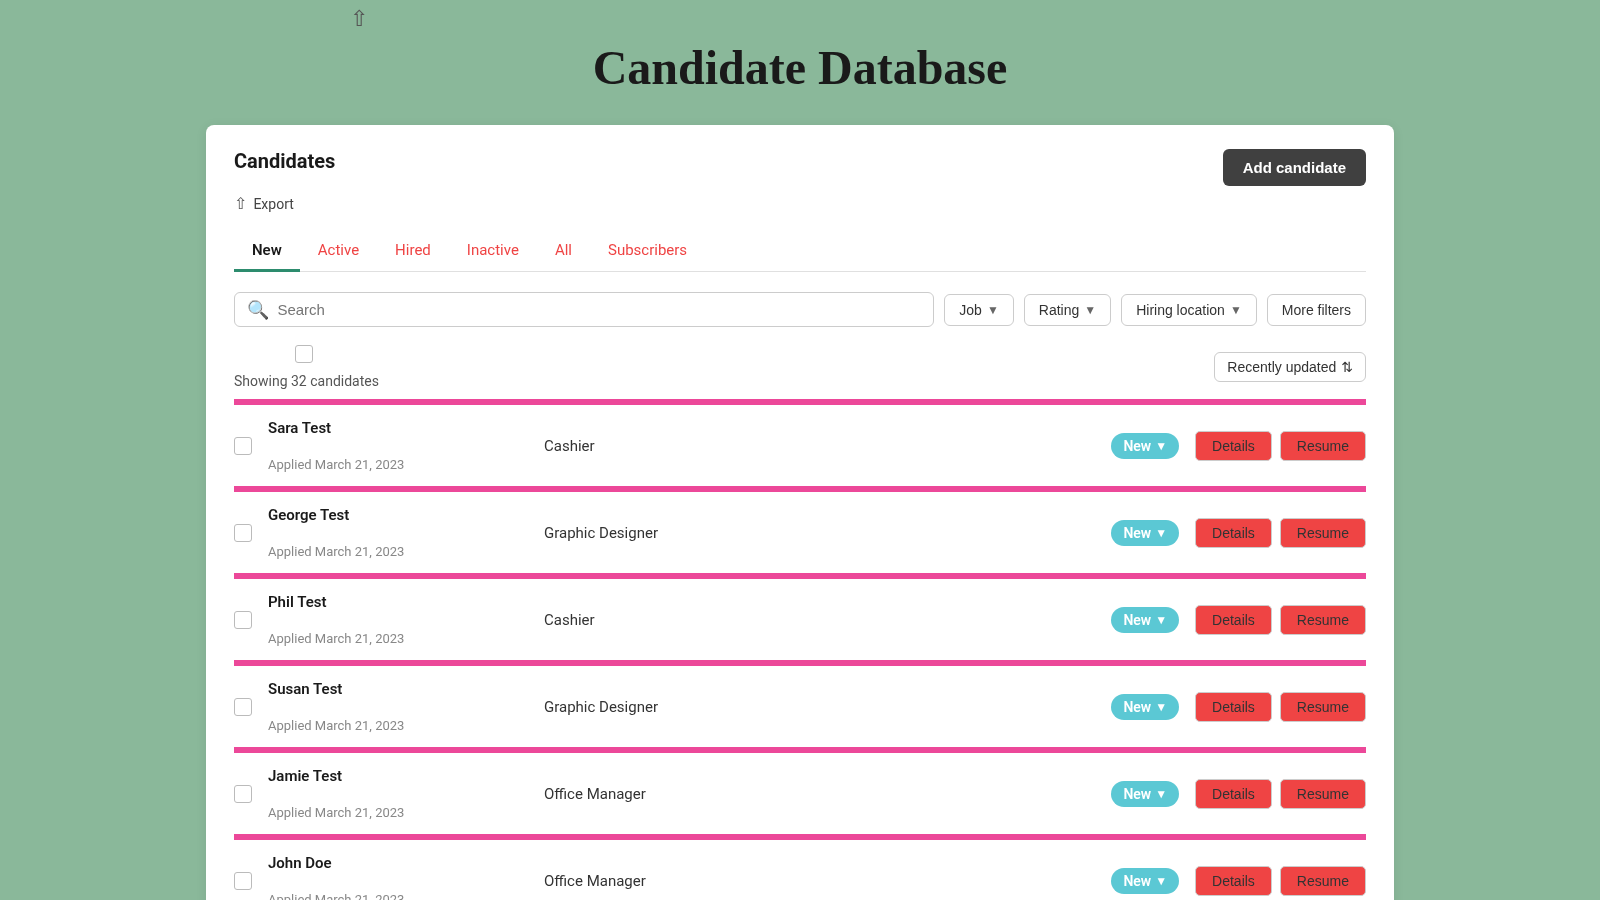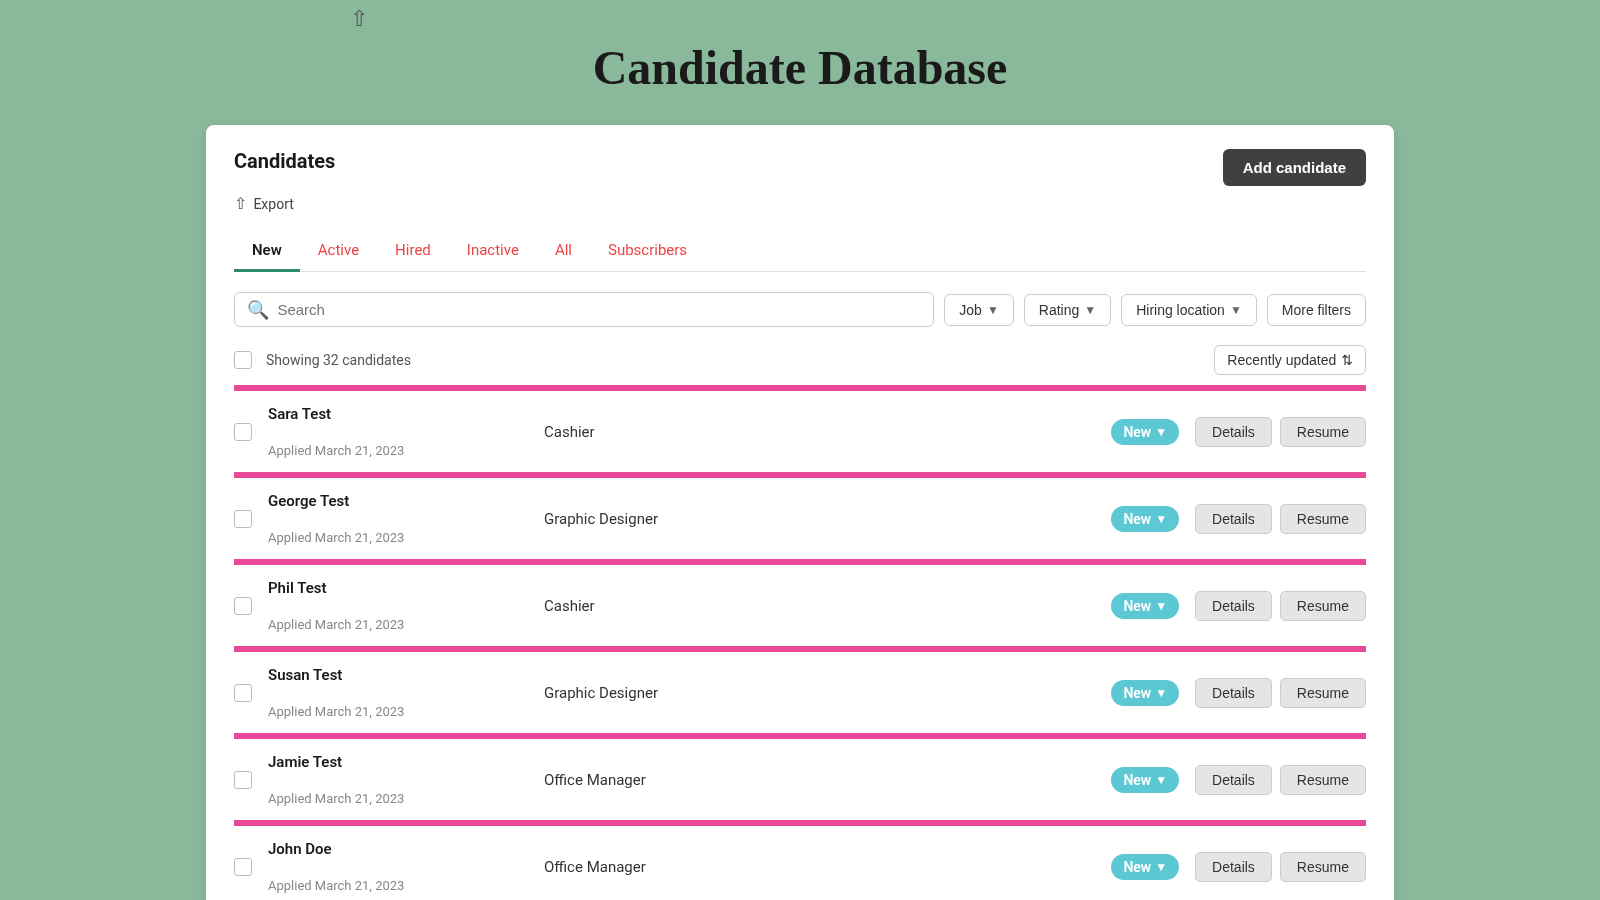--- a/index.html
+++ b/index.html
@@ -196,21 +196,21 @@
       display: flex;
       gap: 8px;
       flex-shrink: 0;
     }
     .action-btn {
       border: 1px solid #ccc;
       border-radius: 5px;
       padding: 6px 16px;
       font-size: 14px;
       color: #333;
-      background: #e5e5e5;
+      background: #ef4444;
       cursor: pointer;
     }
     .up-arrow {
       position: absolute;
       top: 6px;
       left: 160px;
       font-size: 22px;
       color: #555;
       cursor: pointer;
     }
@@ -266,21 +266,21 @@
     <button class="filter-btn">
       <span>Hiring location</span>
       <span class="chevron">▼</span>
     </button>
     <button class="filter-btn">
       <span>More filters</span>
     </button>
   </div>
 
   <div class="results-row">
-    <div style="display:flex;align-items:center;gap:10px;">
+    <div style="display:flex;align-items:center;gap:10px;flex-direction:column;">
       <div class="header-checkbox"></div>
       <span class="showing-text">Showing 32 candidates</span>
     </div>
     <button class="sort-btn">
       <span>Recently updated</span>
       <span>⇅</span>
     </button>
   </div>
 
   <div id="candidates-list">

